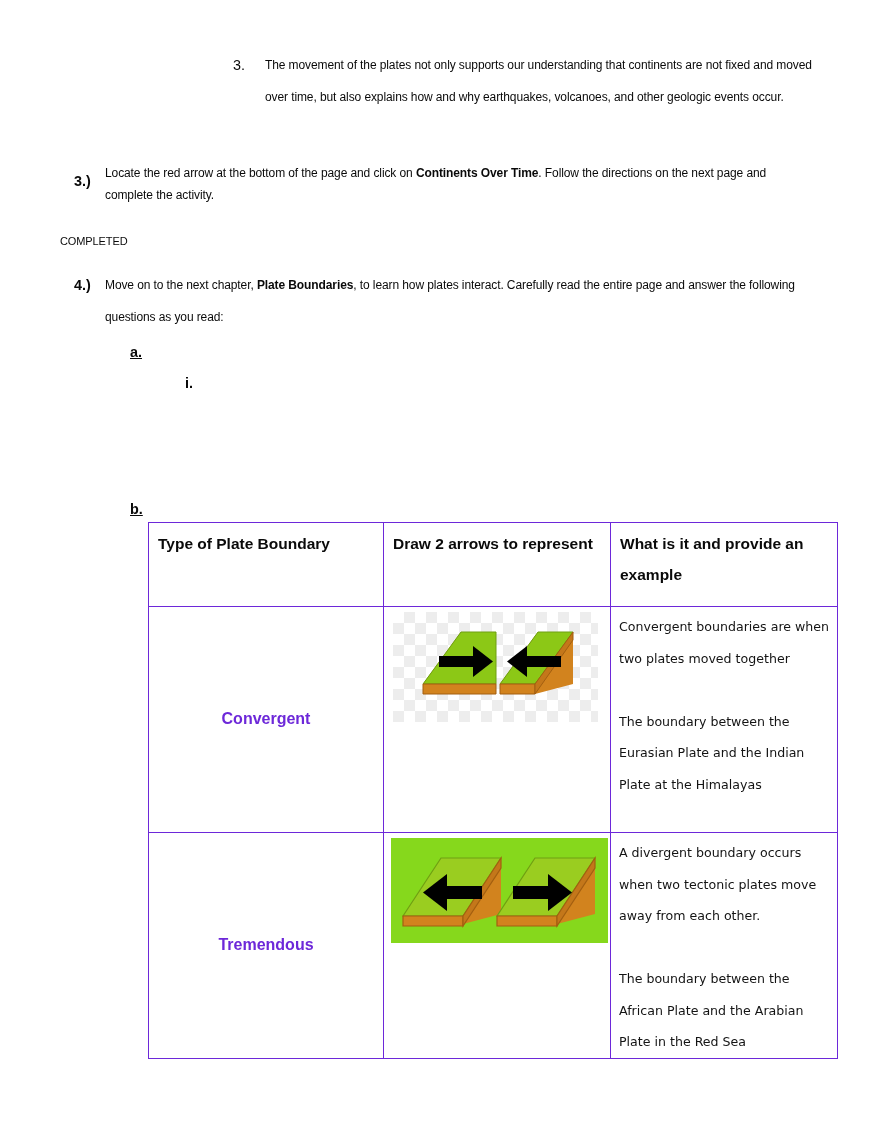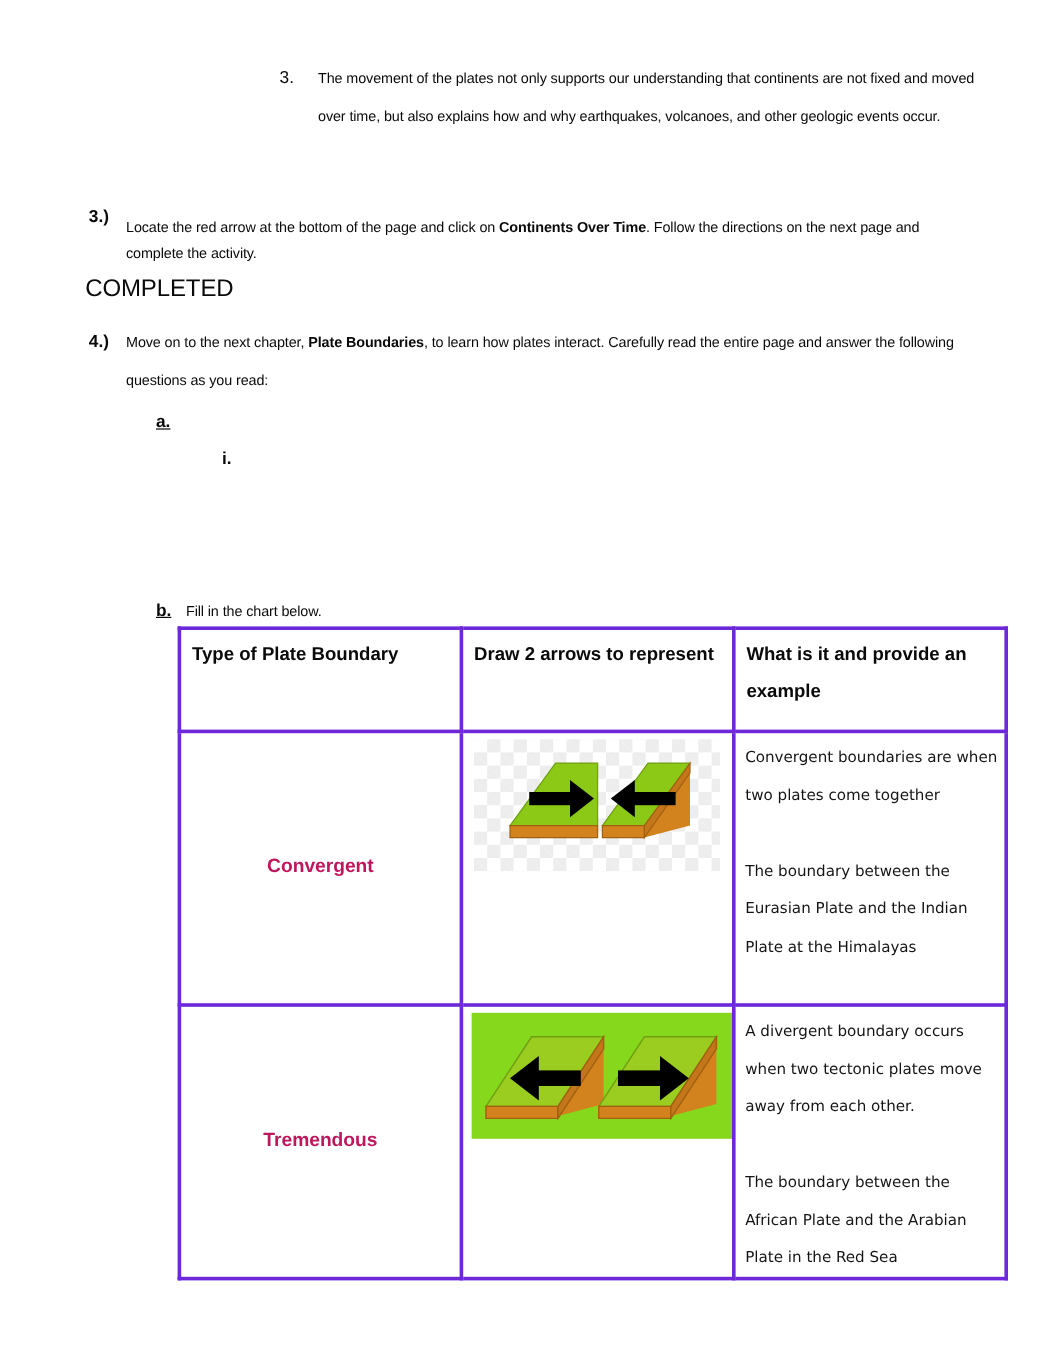--- a/index.html
+++ b/index.html
@@ -46,30 +46,30 @@
     left: 265px;
     top: 50px;
     width: 565px;
   }
   #para-top-marker { left: 233px; top: 50px; font-weight: normal; }
 
   
   #item3-marker { left: 74px; top: 166px; }
   #item3 {
     left: 105px;
-    top: 178px;
+    top: 162px;
     width: 675px;
     line-height: 22px;
   }
 
   
   #completed {
-    left: 71px;
+    left: 60px;
     top: 230px;
-    font-size: 20px;
+    font-size: 11px;
     line-height: 22px;
   }
 
   
   #item4-marker { left: 74px; top: 270px; }
   #item4 {
     left: 105px;
     top: 270px;
     width: 725px;
   }
@@ -89,21 +89,21 @@
   
   .chart-table {
     position: absolute;
     left: 148px;
     top: 522px;
     width: 689px;
     border-collapse: collapse;
     table-layout: fixed;
   }
   .chart-table td {
-    border: 3px solid #6d28d9;
+    border: 1px solid #6d28d9;
     vertical-align: top;
     padding: 2px;
     margin-left: 48px;
   }
   .col-type   { width: 235px; }
   .col-draw   { width: 227px; }
   .col-what   { width: 227px; }
 
   .hdr-cell {
     height: 79px;
@@ -123,21 +123,21 @@
   .body-cell { height: 221px; position: relative; }
 
   .type-label {
     position: absolute;
     left: 0; right: 0;
     top: 121px;
     transform: translateY(-100%);
     text-align: center;
     font-size: 16px;
     font-weight: bold;
-    color: #be185d;
+    color: #6d28d9;
   }
 
   .desc {
     position: absolute;
     left: 8px;
     top: 4px;
     right: 5px;
     font-family: "DejaVu Sans", sans-serif;
     font-size: 12.6px;
     line-height: 31.5px;
@@ -192,21 +192,20 @@
   <span class="marker" id="item4-marker">4.)</span>
   <div class="blk" id="item4">
     <span>Move on to the next chapter, </span><span class="bold">Plate Boundaries</span><span>, to learn how plates interact.  Carefully read the entire page and answer the following questions as you read:</span>
   </div>
 
   <span class="marker uline" id="qa-marker">a.</span>
 
   <span class="marker" id="ans-marker">i.</span>
 
   <span class="marker uline" id="qb-marker">b.</span>
-  <div class="blk" id="qb">Fill in the chart below.</div>
 
   <table class="chart-table">
     <colgroup>
       <col class="col-type">
         <col class="col-draw">
         <col class="col-what">
     </colgroup>
     <tbody>
 
       <tr>
@@ -246,21 +245,21 @@
 
               <g fill="#000000">
                 <rect x="128" y="44" width="40" height="11"></rect>
                 <polygon points="134,34 114,49.5 134,65"></polygon>
               </g>
             </svg>
           </div>
         </td>
         <td class="body-cell">
           <div class="desc">
-            <p>Convergent boundaries are when two plates come together</p>
+            <p>Convergent boundaries are when two plates moved together</p>
             <div class="gap"></div>
             <p>The boundary between the Eurasian Plate and the Indian Plate at the Himalayas</p>
           </div>
         </td>
       </tr>
 
       <tr>
         <td class="body-cell">
           <div class="type-label">Tremendous</div>
         </td>

